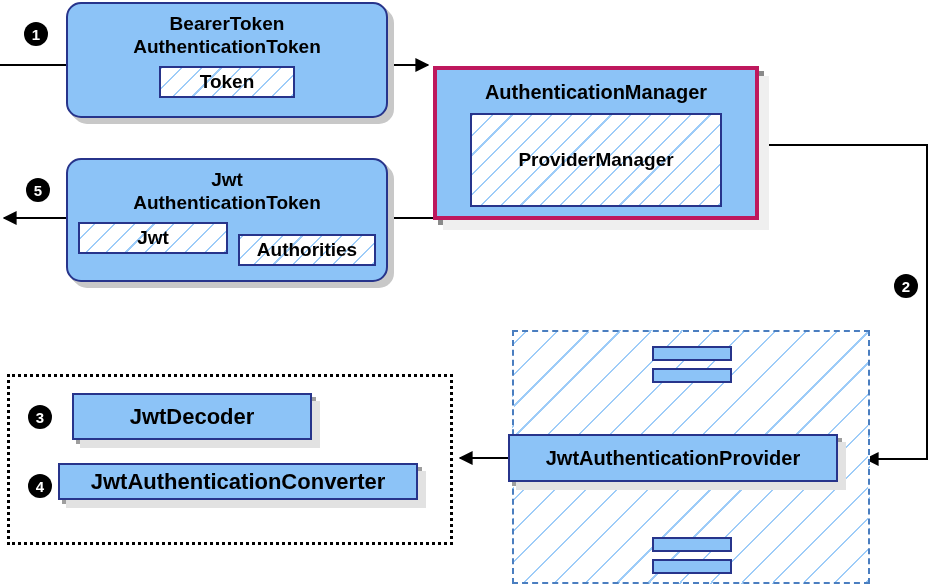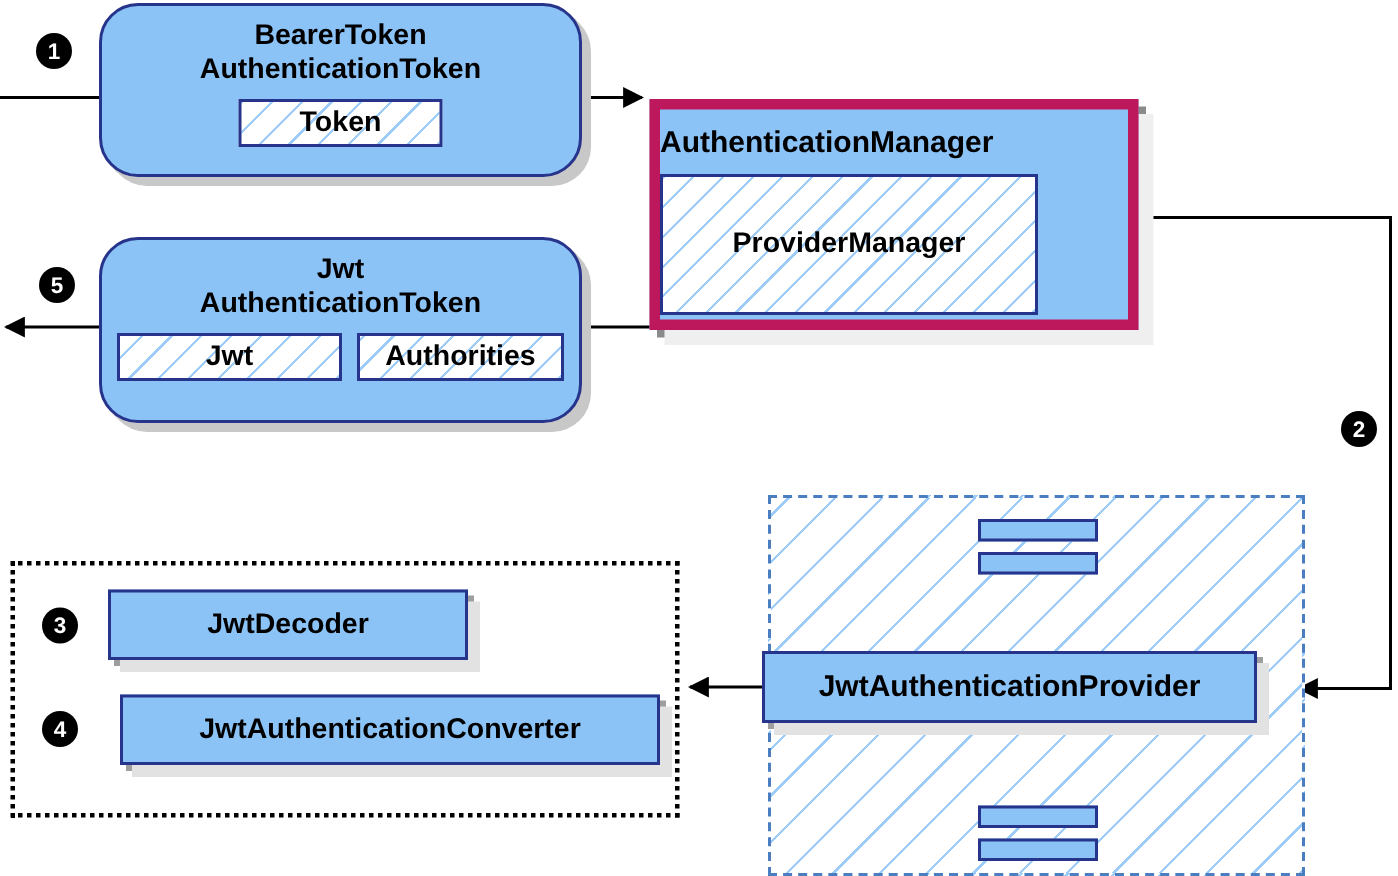--- a/index.html
+++ b/index.html
@@ -11,21 +11,21 @@
   #stage{position:absolute;left:0;top:0;width:932px;height:584px;}
   #svg-layer{position:absolute;left:0;top:0;width:932px;height:584px;}
 
   
   .node{position:absolute;box-sizing:border-box;}
 
   
   .rbox{
     background:#8CC3F7;
     border:2px solid #27348B;
-    border-radius:26px;
+    border-radius:15px;
     box-shadow:6px 6px 0 0 #c8c8c8, 3px 3px 0 0 #9e9e9e;
     display:flex;flex-direction:column;align-items:center;
     z-index:5;
   }
   .rbox .title{
     font-weight:bold;font-size:19px;line-height:23px;
     text-align:center;white-space:pre-line;color:#000;
     margin-top:8px;
   }
 
@@ -41,30 +41,30 @@
     font-weight:bold;font-size:19px;color:#000;
     box-sizing:border-box;
   }
 
   
   .sqbox{
     background:#8CC3F7;
     border:2px solid #27348B;
     box-shadow:8px 8px 0 0 #e2e2e2, 4px 4px 0 0 #9e9e9e;
     display:flex;align-items:center;justify-content:center;
-    font-weight:bold;font-size:19px;color:#000;
+    font-weight:bold;font-size:22px;color:#000;
     box-sizing:border-box;z-index:6;
   }
 
   
   .mgrbox{
-    background:#8CC3F7;border:7px solid #be185d;
+    background:#8CC3F7;border:4px solid #be185d;
     box-shadow:10px 10px 0 0 #efefef, 5px 5px 0 0 #8a8a8a;
     z-index:5;box-sizing:border-box;
-    display:flex;flex-direction:column;
+    display:flex;flex-direction:column;align-items:center;
   }
   .mgrbox .title{font-weight:bold;font-size:20px;margin-top:11px;}
 
   
   .dotted-container{
     border:3px dotted #000;
     background:#ffffff;
     box-sizing:border-box;z-index:2;
   }
   .hatched-container{
@@ -159,21 +159,21 @@
     <div class="title">BearerToken
 AuthenticationToken</div>
     <div class="hatch" style="width:136px;height:32px;margin-top:8px;">Token</div>
   </div>
 
   <div class="node rbox" style="left:66px;top:158px;width:322px;height:124px;">
     <div class="title">Jwt
 AuthenticationToken</div>
     <div style="display:flex;gap:10px;margin-top:8px;">
       <div class="hatch" style="width:150px;height:32px;">Jwt</div>
-      <div class="hatch" style="width:138px;height:32px;">Authorities</div>
+      <div class="hatch" style="width:138px;height:32px;margin-top:12px;">Authorities</div>
     </div>
   </div>
 
   <div class="node mgrbox" style="left:433px;top:66px;width:326px;height:154px;">
     <div class="title">AuthenticationManager</div>
     <div class="hatch" style="width:252px;height:94px;margin-top:9px;">ProviderManager</div>
   </div>
 
 
   <div class="node hatched-container" style="left:512px;top:330px;width:358px;height:254px;"></div>
@@ -183,15 +183,15 @@
 
   <div class="node sqbox" style="left:508px;top:434px;width:330px;height:48px;font-size:20px;">JwtAuthenticationProvider</div>
 
   <div class="node minibar" style="left:652px;top:537px;width:80px;height:15px;"></div>
   <div class="node minibar" style="left:652px;top:559px;width:80px;height:15px;"></div>
 
   <div class="node dotted-container" style="left:7px;top:374px;width:446px;height:171px;"></div>
 
   <div class="node sqbox" style="left:72px;top:393px;width:240px;height:47px;">JwtDecoder</div>
 
-  <div class="node sqbox" style="left:80px;top:463px;width:360px;height:47px;">JwtAuthenticationConverter</div>
+  <div class="node sqbox" style="left:58px;top:463px;width:360px;height:37px;">JwtAuthenticationConverter</div>
 
 </div>
 
 </body></html>

